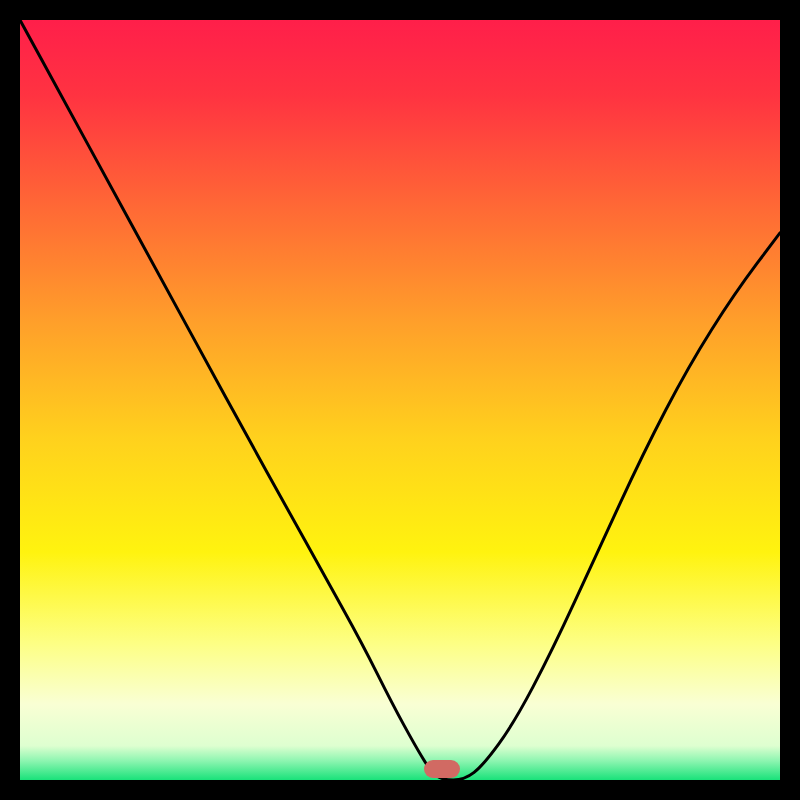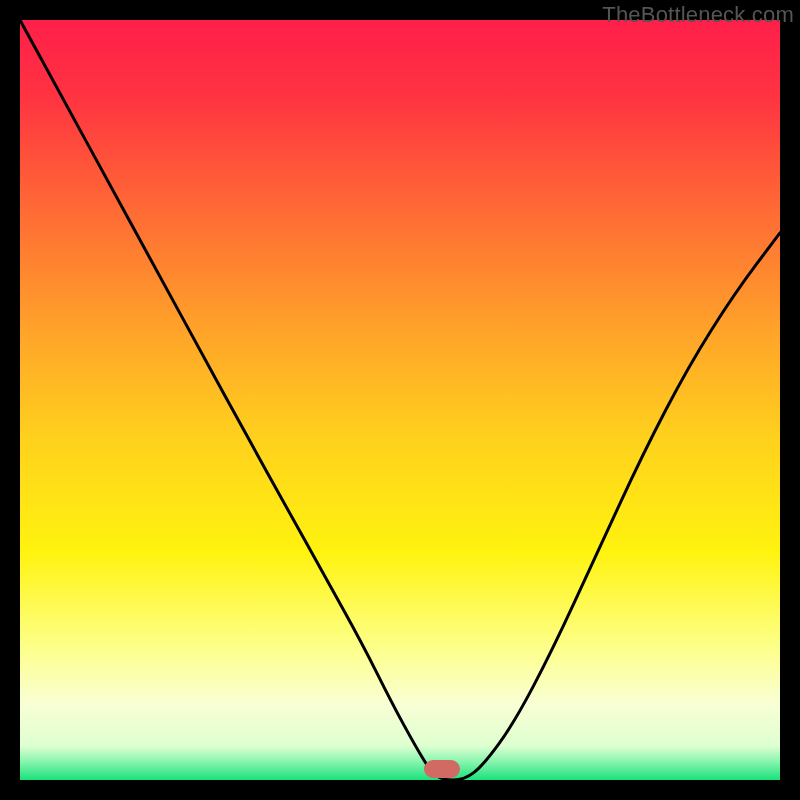--- a/index.html
+++ b/index.html
@@ -82,14 +82,13 @@
       <rect x="0" y="0" width="760" height="760" fill="url(#bg-grad)"></rect>
     </svg>
 
     <svg class="curve-svg" viewBox="0 0 760 760" preserveAspectRatio="none">
       <path id="curve-path" d="M 0.0 0.0 Q 0.0 0.0 22.8 41.8 Q 45.6 83.6 68.4 125.4 Q 91.2 167.2 114.0 209.0 Q 136.8 250.8 159.6 292.6 Q 182.4 334.4 205.2 376.2 Q 228.0 418.0 247.0 452.2 Q 266.0 486.4 285.0 520.6 Q 304.0 554.8 323.0 589.0 Q 342.0 623.2 357.2 653.6 Q 372.4 684.0 383.8 704.9 Q 395.2 725.8 402.8 738.3 Q 410.4 750.9 416.1 755.4 Q 421.8 760.0 433.2 760.0 Q 444.6 760.0 454.1 752.4 Q 463.6 744.8 478.8 723.9 Q 494.0 703.0 513.0 666.9 Q 532.0 630.8 554.8 581.4 Q 577.6 532.0 600.4 482.6 Q 623.2 433.2 646.0 389.5 Q 668.8 345.8 691.6 309.7 Q 714.4 273.6 737.2 243.2 T 760.0 212.8" fill="none" stroke="#000" stroke-width="3" stroke-linecap="round" stroke-linejoin="round"></path>
     </svg>
 
     <div class="marker" id="marker" style="width: 36px; height: 18px; left: 403.8px; top: 739.6px; background: rgb(209, 106, 99);"></div>
   </div>
 
-  <div class="watermark">TheBottleneck.com</div>
 </div>
 
 </body></html>

